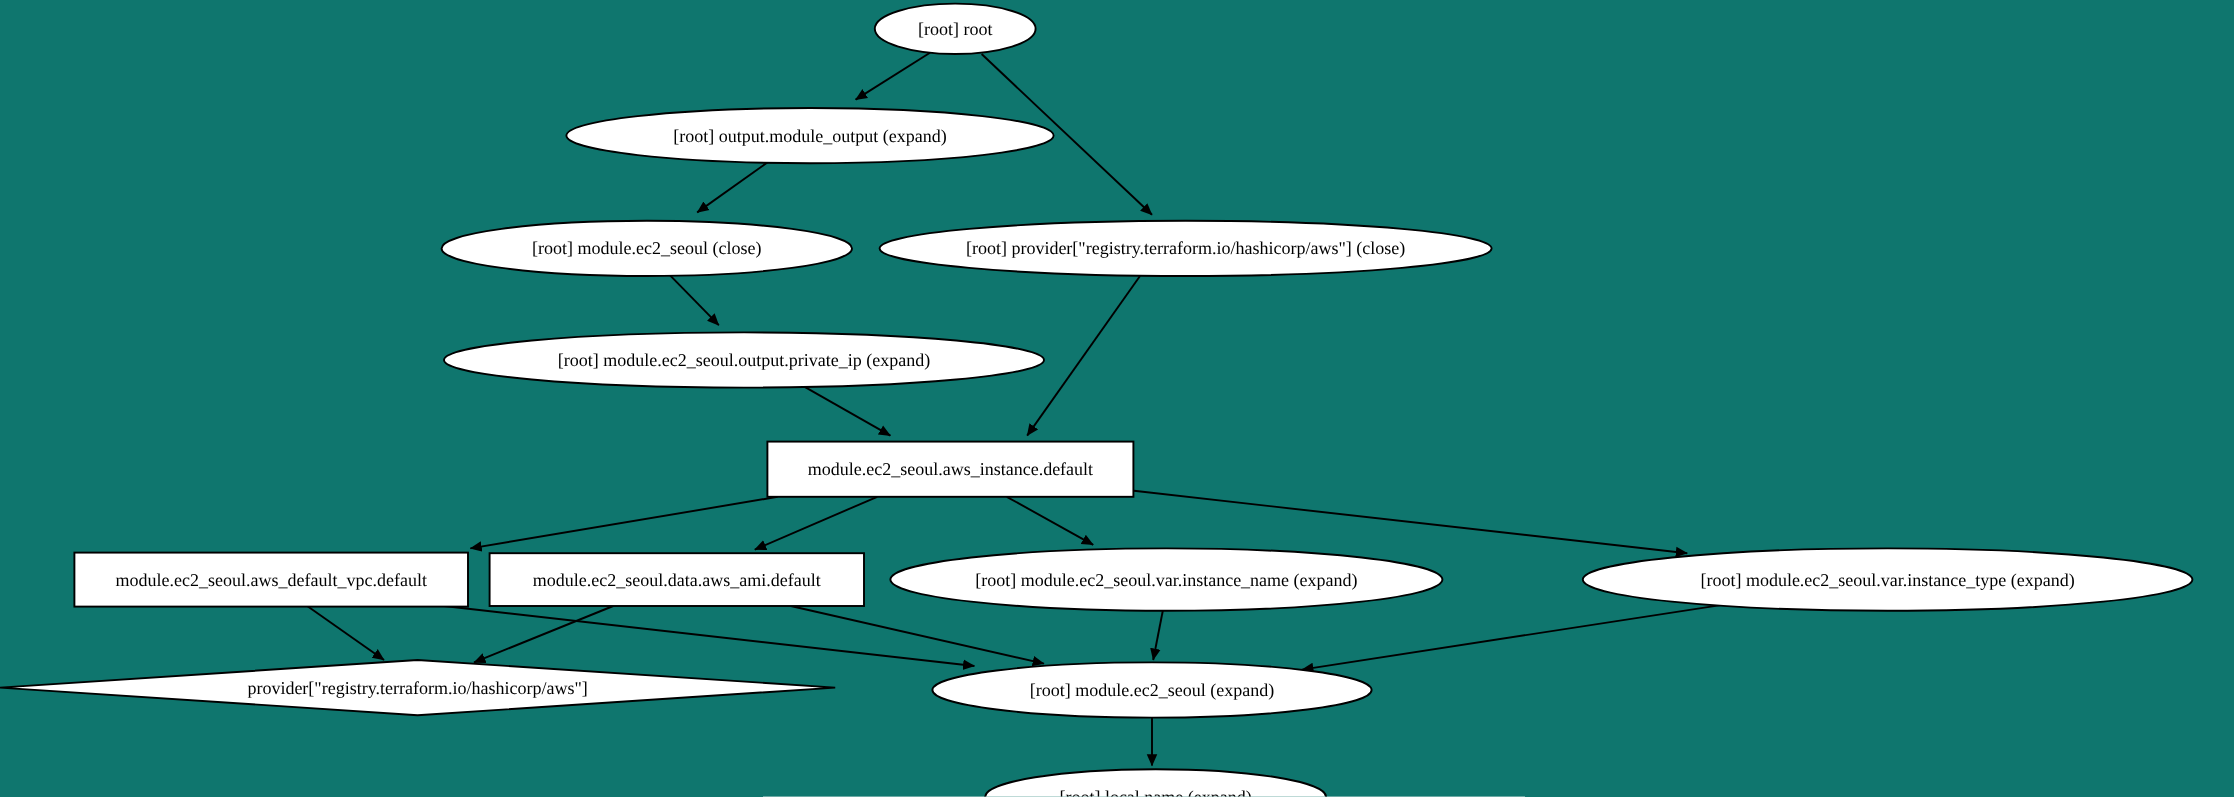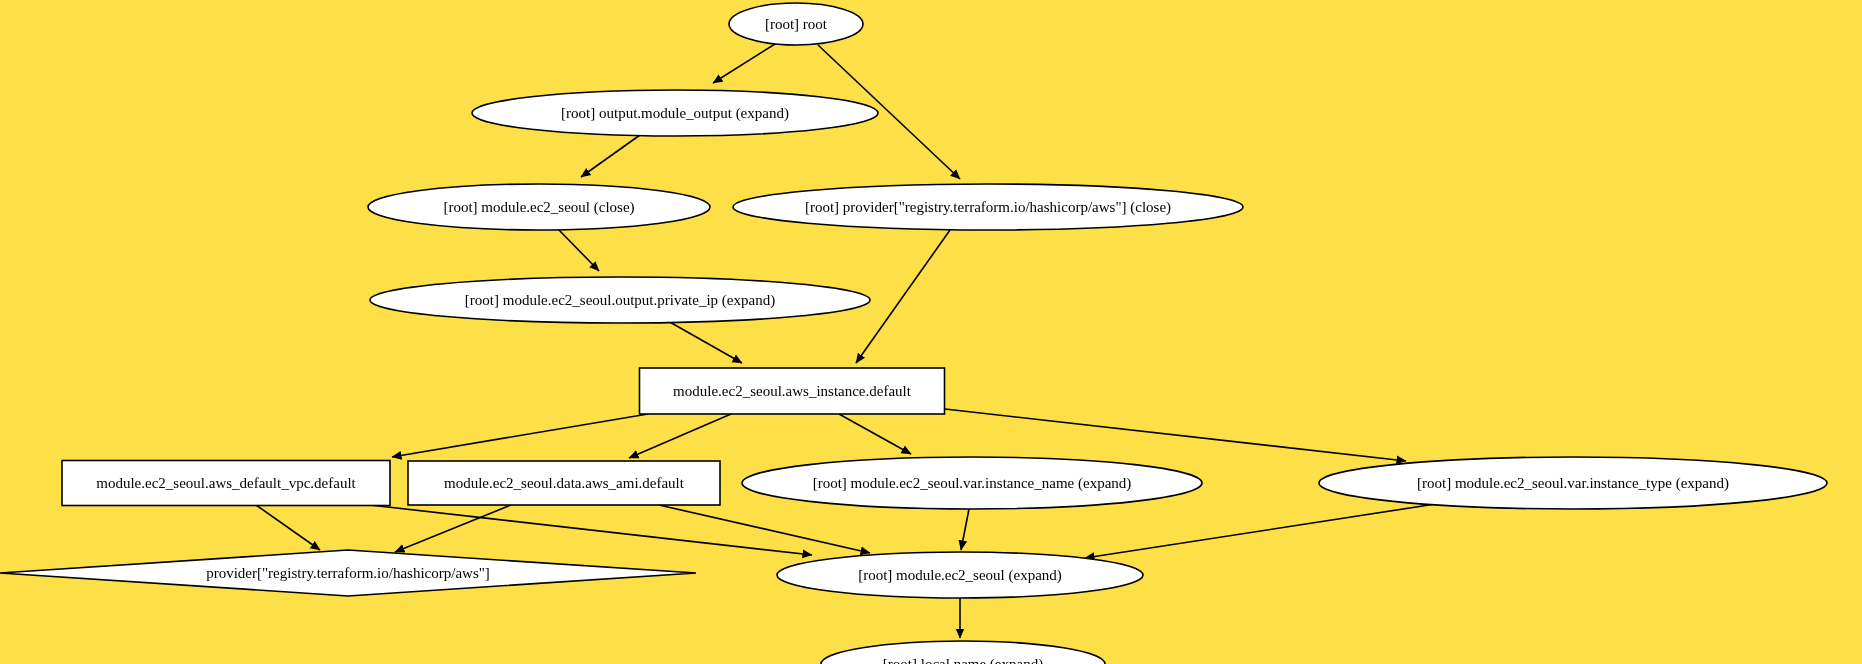--- a/index.html
+++ b/index.html
@@ -5,21 +5,21 @@
   html, body {
     margin: 0;
     padding: 0;
     background: #ffffff;
   }
   .graph-canvas {
     position: relative;
     width: 1862px;
     height: 664px;
     overflow: hidden;
-    background: #fde047;
+    background: #0f766e;
   }
   svg text {
     font-family: "Liberation Serif", "DejaVu Serif", serif;
     font-size: 15px;
     text-anchor: middle;
   }
 </style>
 </head>
 <body>
 

